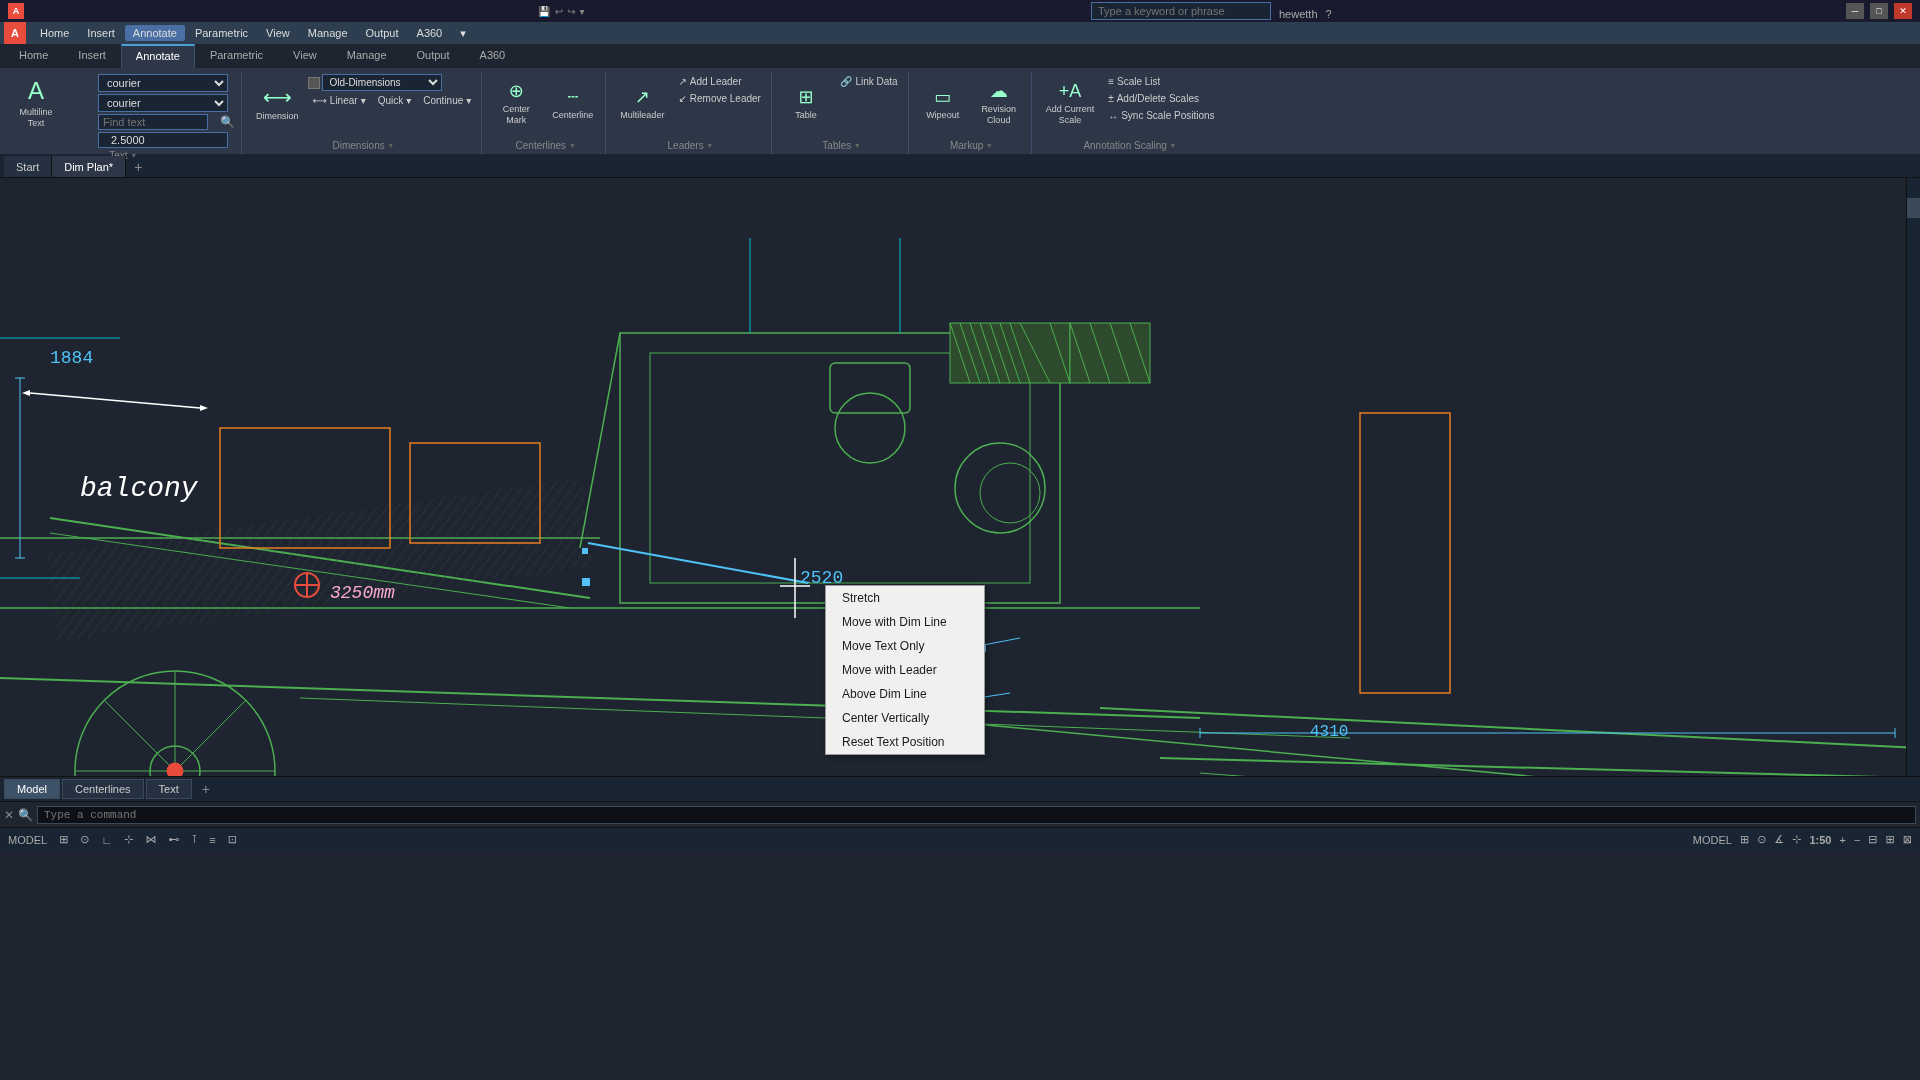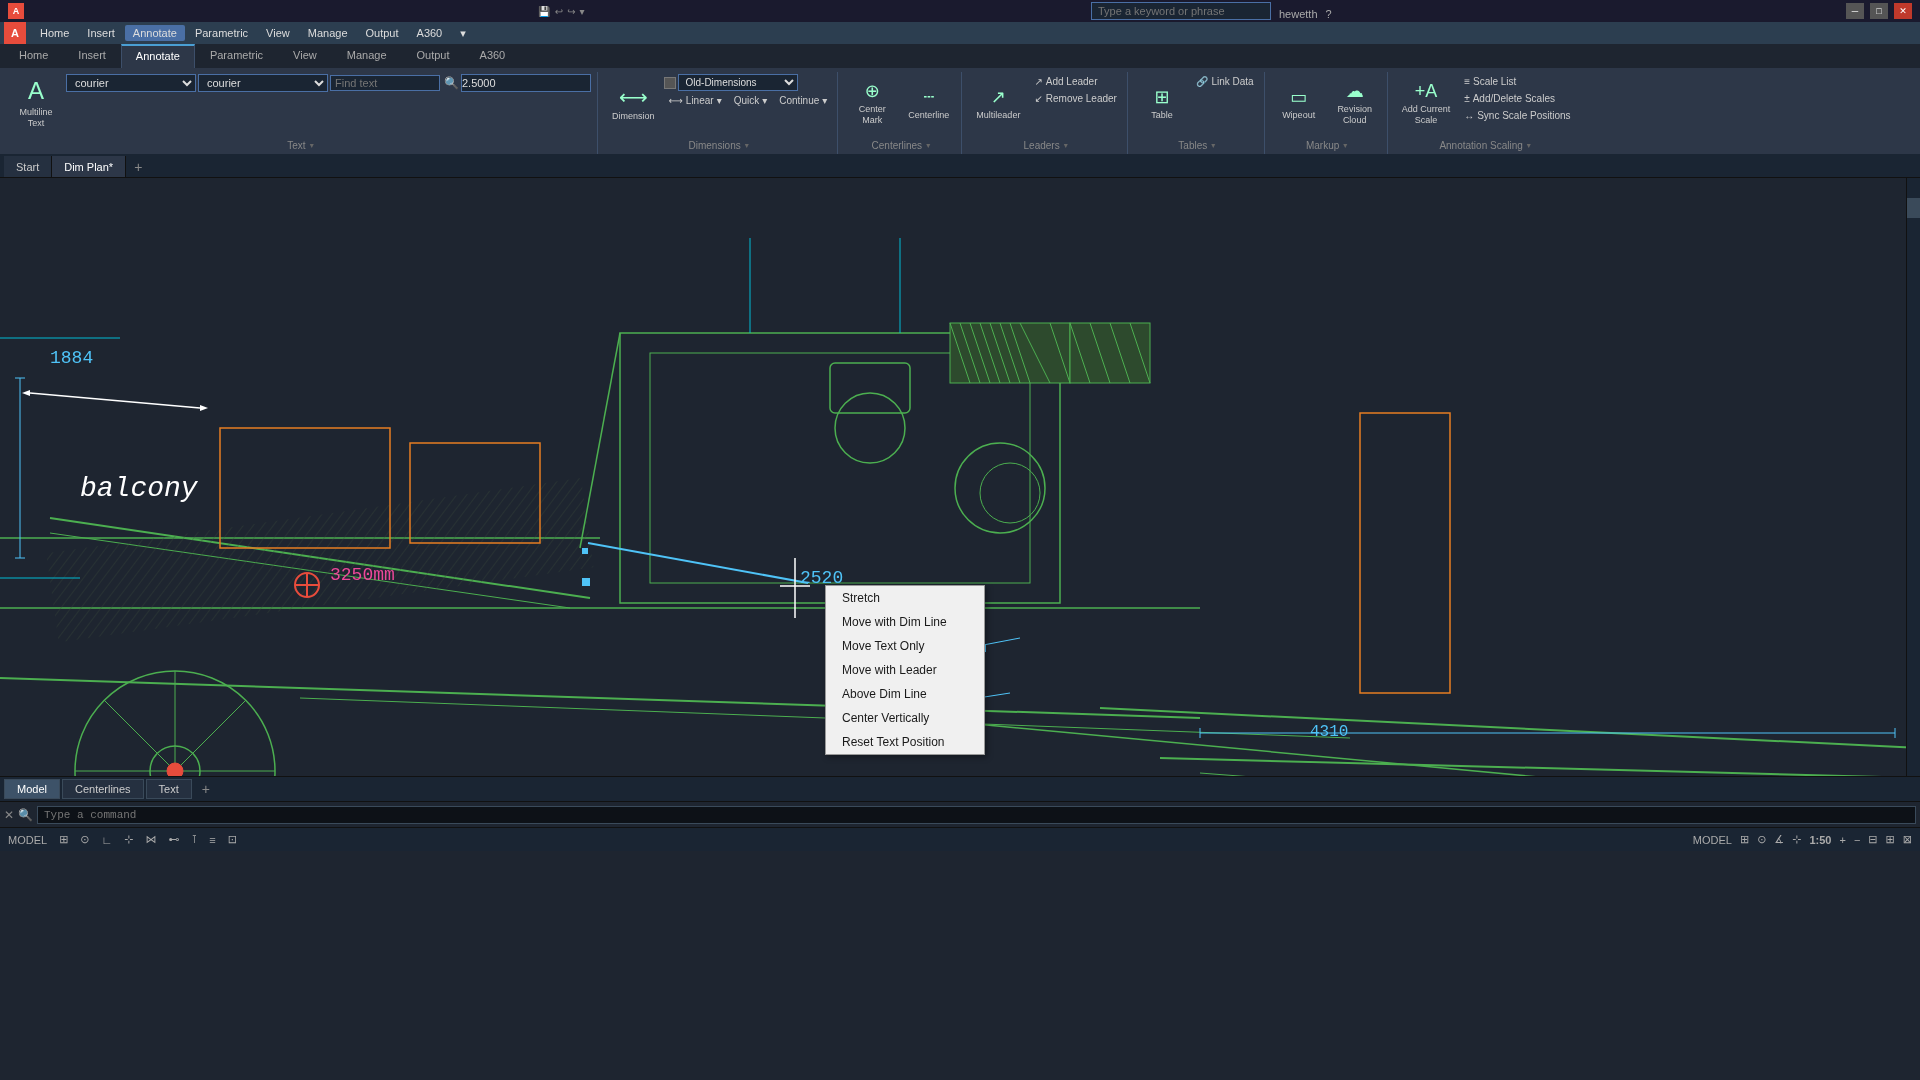--- a/index.html
+++ b/index.html
@@ -153,23 +153,24 @@
 
     .ribbon-col {
       display: flex;
       flex-direction: column;
       gap: 2px;
     }
 
     
     .text-panel {
       display: flex;
-      flex-direction: row;
+      flex-direction: column;
       gap: 2px;
       min-width: 100px;
+      margin-left: 32px;
     }
     .text-panel select, .text-panel input {
       background: #1a2533;
       border: 1px solid #4a6fa5;
       color: #ddd;
       font-size: 11px;
       padding: 1px 4px;
       width: 130px;
     }
 
@@ -371,25 +372,25 @@
           <div style="font-size:24px;color:#9fc;">A</div>
           <div class="label">Multiline<br>Text</div>
         </div>
         <div class="text-panel">
           <select style="background:#1a2533;border:1px solid #4a6fa5;color:#ddd;font-size:11px;padding:1px 4px;width:130px;">
             <option>courier</option>
           </select>
           <select style="background:#1a2533;border:1px solid #4a6fa5;color:#ddd;font-size:11px;padding:1px 4px;width:130px;">
             <option>courier</option>
           </select>
-          <div style="display:flex;align-items:center;gap:4px;">
+          <div style="display:flex;align-items:center;gap:12px;">
             <input type="text" style="background: rgb(26, 37, 51); border: 1px solid rgb(74, 111, 165); color: rgb(136, 136, 136); font-size: 11px; padding: 1px 4px; width: 110px;" placeholder="Find text">
             <span style="color:#aaa;font-size:12px;cursor:pointer;">🔍</span>
           </div>
-          <input type="text" style="background: rgb(26, 37, 51); border: 1px solid rgb(74, 111, 165); color: rgb(221, 221, 221); font-size: 11px; padding: 1px 0; width: 130px;" value="2.5000">
+          <input type="text" style="background: rgb(26, 37, 51); border: 1px solid rgb(74, 111, 165); color: rgb(221, 221, 221); font-size: 11px; padding: 1px 12px; width: 130px;" value="2.5000">
         </div>
       </div>
       <div class="ribbon-group-label">
         <span>Text</span>
         <span class="expand-arrow">▾</span>
       </div>
     </div>
 
     <div class="ribbon-group">
       <div class="ribbon-group-items">
@@ -654,21 +655,21 @@
     <line x1="1020" y1="145" x2="1050" y2="205" stroke="#4caf50" stroke-width="1"></line>
     <line x1="1050" y1="145" x2="1070" y2="205" stroke="#4caf50" stroke-width="1"></line>
     <line x1="1070" y1="145" x2="1090" y2="205" stroke="#4caf50" stroke-width="1"></line>
     <line x1="1090" y1="145" x2="1110" y2="205" stroke="#4caf50" stroke-width="1"></line>
     <line x1="1110" y1="145" x2="1130" y2="205" stroke="#4caf50" stroke-width="1"></line>
     <line x1="1130" y1="145" x2="1150" y2="205" stroke="#4caf50" stroke-width="1"></line>
   </svg>
 
   <div class="drawing-label" style="top:170px;left:50px;font-size:18px;color:#4fc3f7;font-family:'Courier New',monospace;">1884</div>
   <div class="drawing-label balcony" style="top:295px;left:80px;">balcony</div>
-  <div class="drawing-label red-dim" style="top:387px;left:330px;color:#ec4899;">3250mm</div>
+  <div class="drawing-label red-dim" style="top:405px;left:330px;color:#f9a8d4;font-style:italic;">3250mm</div>
   <div class="drawing-label" style="top:390px;left:800px;font-size:18px;color:#4fc3f7;font-family:'Courier New',monospace;">2520</div>
 
   <div class="drawing-label measure" style="top:545px;left:1310px;color:#4fc3f7;">4310</div>
 
   <div id="context-menu">
     <div class="ctx-item">Stretch</div>
     <div class="ctx-item">Move with Dim Line</div>
     <div class="ctx-item">Move Text Only</div>
     <div class="ctx-item">Move with Leader</div>
     <div class="ctx-item">Above Dim Line</div>

